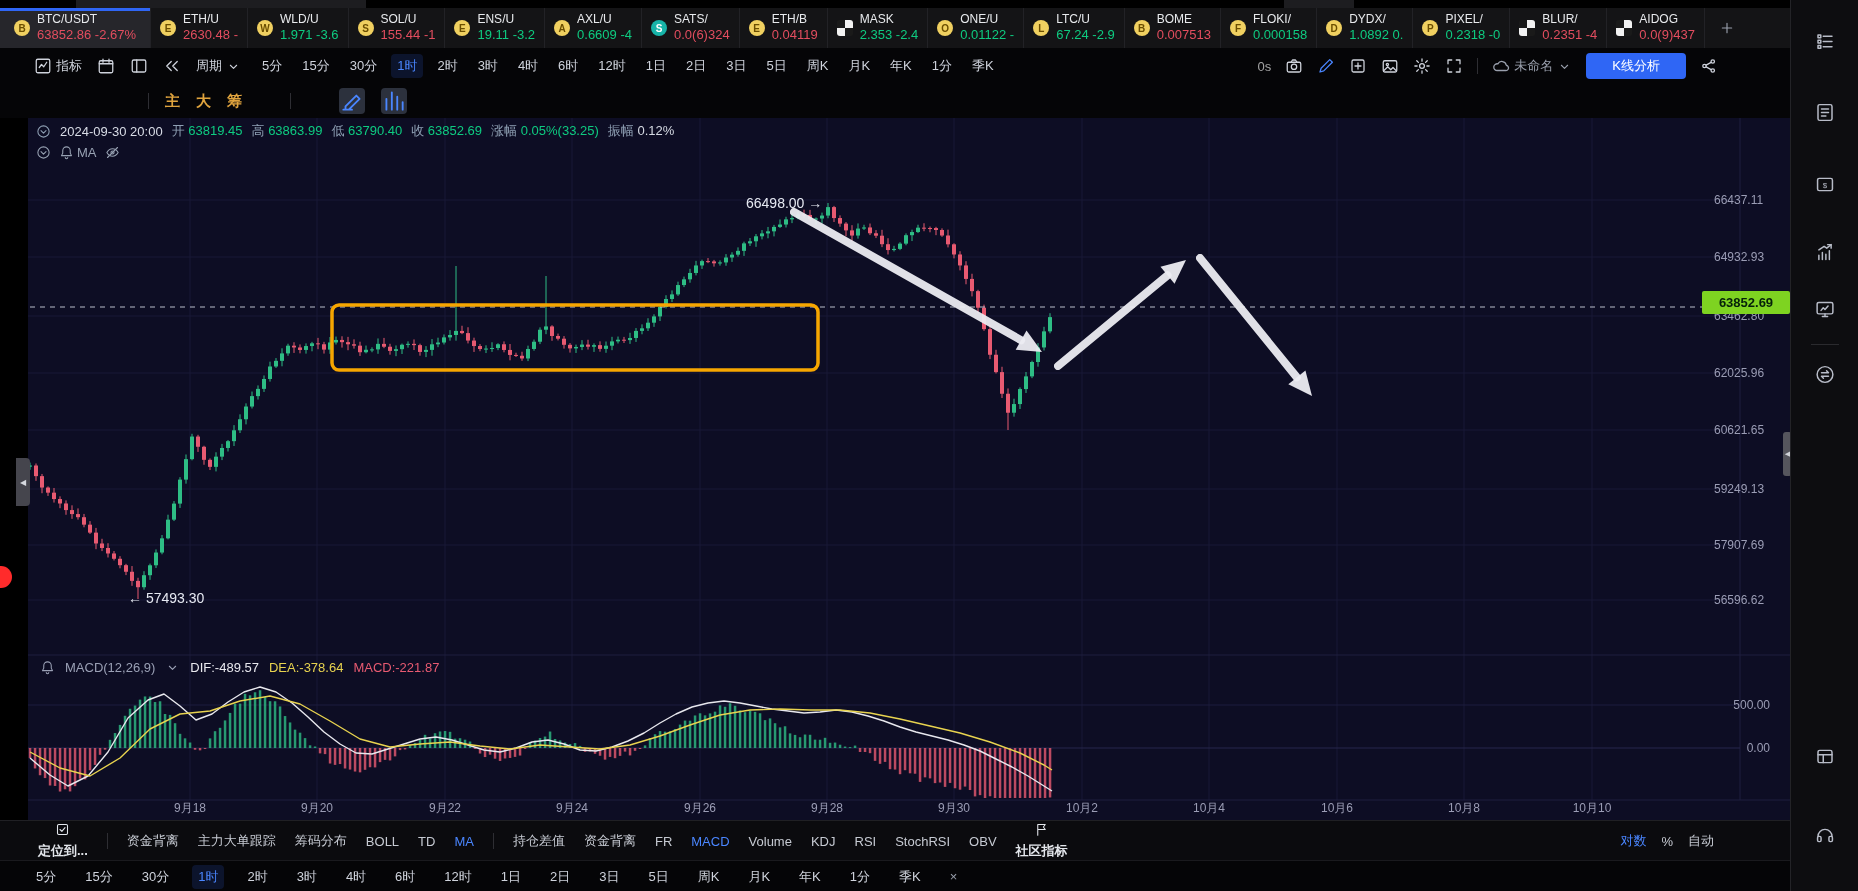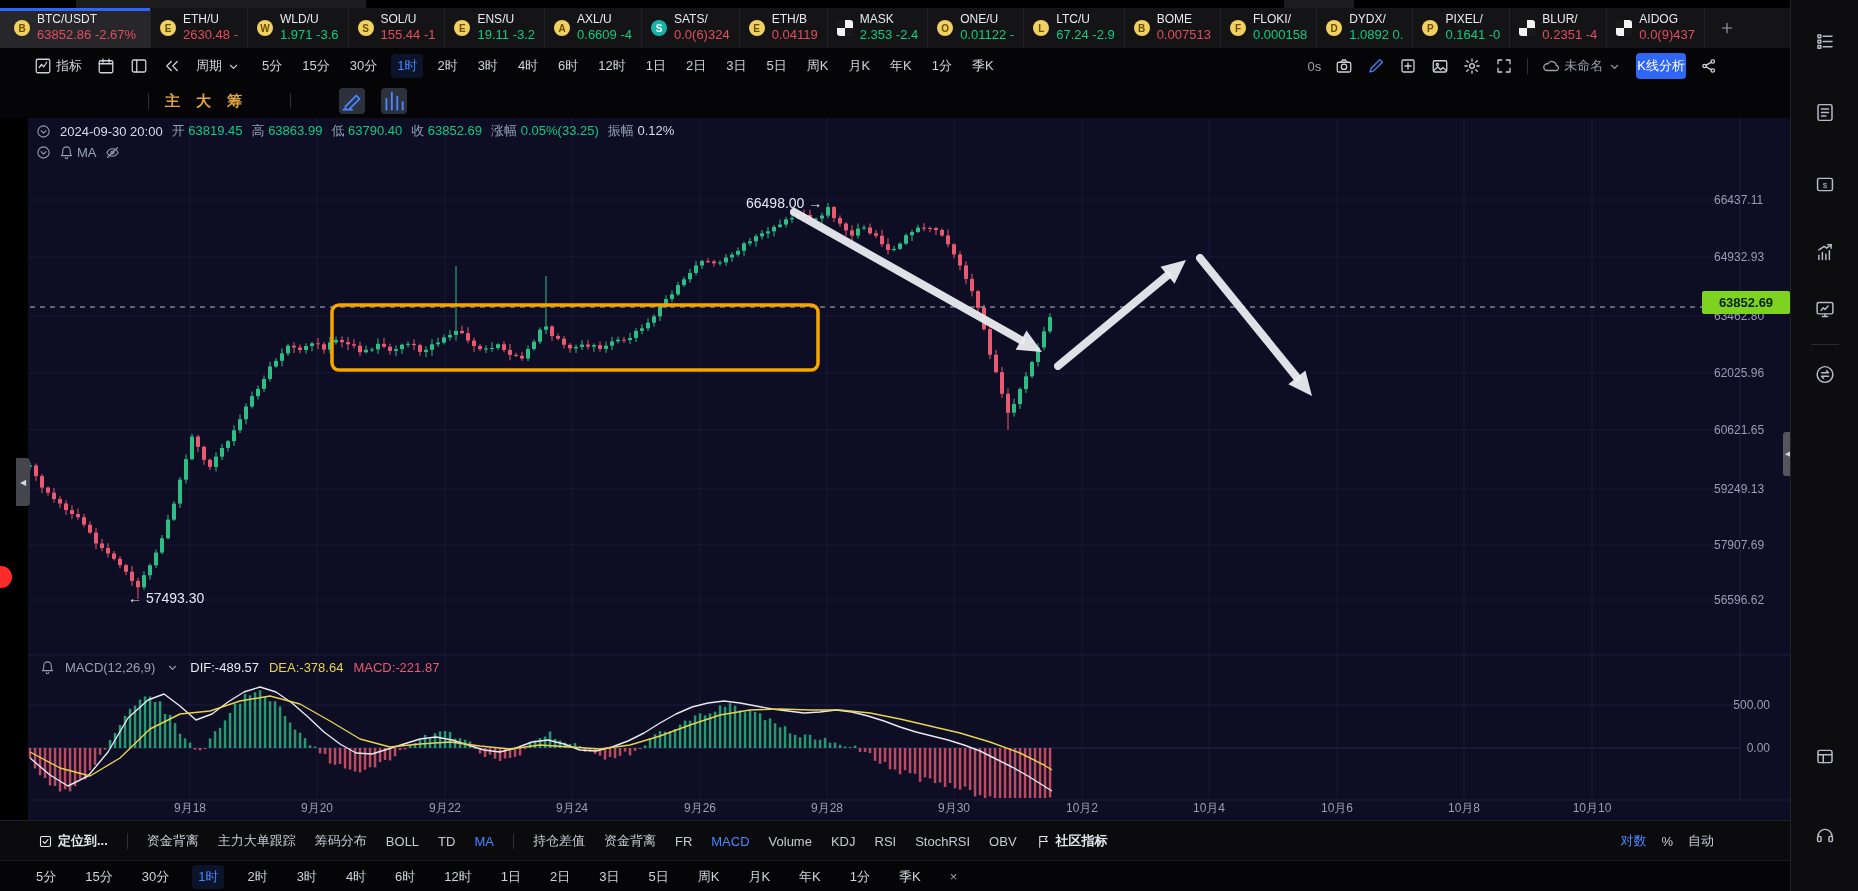--- a/index.html
+++ b/index.html
@@ -21,21 +21,21 @@
         display:flex;align-items:center;justify-content:center;flex:0 0 auto;}
   .coin.teal{background:#17b3a8;color:#fff;}
   .coin.checker{border-radius:3px;background:conic-gradient(#f2f2f2 0 25%,#1a1a1a 0 50%,#f2f2f2 0 75%,#1a1a1a 0);color:transparent;}
   .tk-add{display:flex;align-items:center;padding:0 14px;color:#9aa0ad;cursor:pointer;}
   
   #toolbar2{left:0;top:48px;width:1790px;height:36px;background:#050507;border-bottom:1px solid #1b1b1f;}
   .cluster{position:absolute;top:0;height:100%;display:flex;align-items:center;}
   .tb-item{display:flex;align-items:center;gap:4px;color:#cfd3dc;cursor:pointer;white-space:nowrap;}
   .tf{padding:3px 6px;border-radius:4px;cursor:pointer;color:#cfd3dc;}
   .tf.active{color:#4a86ff;background:rgba(47,102,245,.16);}
-  .btn-blue{background:#2f66f5;color:#fff;padding:4px 1px;border-radius:4px;cursor:pointer;}
+  .btn-blue{background:#2f66f5;color:#fff;padding:4px 26px;border-radius:4px;cursor:pointer;}
   .vsep{width:1px;height:16px;background:#2e2e33;}
   .muted{color:#9aa0ad;text-align:center;}
   
   #drawbar{left:0;top:84px;width:1790px;height:34px;background:#050507;}
   .gold{color:#e0a43e;font-size:15px;font-weight:bold;cursor:pointer;}
   .tool{color:#c6cad2;cursor:pointer;display:flex;align-items:center;justify-content:center;}
   .tool.blue{color:#4a86ff;}
   .tile{background:#2c313d;border-radius:4px;width:26px;height:26px;color:#4a86ff;}
   .icon{display:inline-flex;align-items:center;justify-content:center;}
   .icon svg{width:18px;height:18px;}
@@ -49,21 +49,21 @@
              text-shadow:0 0 6px rgba(0,0,0,.55);}
   #left-handle{left:16px;top:458px;width:14px;height:48px;background:#45454d;border-radius:0 4px 4px 0;z-index:4;
                display:flex;align-items:center;justify-content:center;color:#d5d8de;font-size:8px;cursor:pointer;}
   #red-dot{left:-10px;top:566px;width:22px;height:22px;border-radius:50%;background:#ff2b2b;z-index:4;}
   #axis-collapse{left:1783px;top:432px;width:9px;height:44px;background:#55555d;border-radius:3px;z-index:4;
                  display:flex;align-items:center;justify-content:center;color:#cfd2d8;font-size:7px;cursor:pointer;}
   
   #bottombar{left:0;top:820px;width:1790px;height:40px;background:#0b0b0e;border-top:1px solid #202024;z-index:5;}
   .bb-item{display:flex;align-items:center;gap:5px;color:#c6cad2;cursor:pointer;white-space:nowrap;}
   .bb-item.active{color:#4a86ff;}
-  .bb-item.strong{color:#e4e7ec;font-weight:bold;}
+  .bb-item.strong{color:#e4e7ec;font-weight:bold;flex-direction:column;}
   #bottomtabs{left:0;top:860px;width:1790px;height:31px;background:#050507;border-top:1px solid #1a1a1e;z-index:5;}
   
   #sidebar{left:1790px;top:0;width:68px;height:891px;background:#0d0d10;border-left:1px solid #232327;z-index:6;}
   .sb-icon{position:absolute;left:50%;transform:translateX(-50%);color:#b8bcc8;cursor:pointer;}
   .sb-icon svg{width:21px;height:21px;}
   .sb-sep{position:absolute;left:20px;width:28px;height:1px;background:#2a2a2e;}
   #chart-svg{position:absolute;left:0;top:0;z-index:1;}
   text{font-family:"Liberation Sans","DejaVu Sans",sans-serif;}
 </style>
 </head>
@@ -171,21 +171,21 @@
         <span class="coin">D</span>
         <span class="tk-col">
           <span class="tk-sym">DYDX/</span>
           <span class="tk-px up">1.0892 0.</span>
         </span>
       </div>
       <div class="tk">
         <span class="coin">P</span>
         <span class="tk-col">
           <span class="tk-sym">PIXEL/</span>
-          <span class="tk-px up">0.1641 -0</span>
+          <span class="tk-px up">0.2318 -0</span>
         </span>
       </div>
       <div class="tk">
         <span class="coin checker">B</span>
         <span class="tk-col">
           <span class="tk-sym">BLUR/</span>
           <span class="tk-px down">0.2351 -4</span>
         </span>
       </div>
       <div class="tk">

